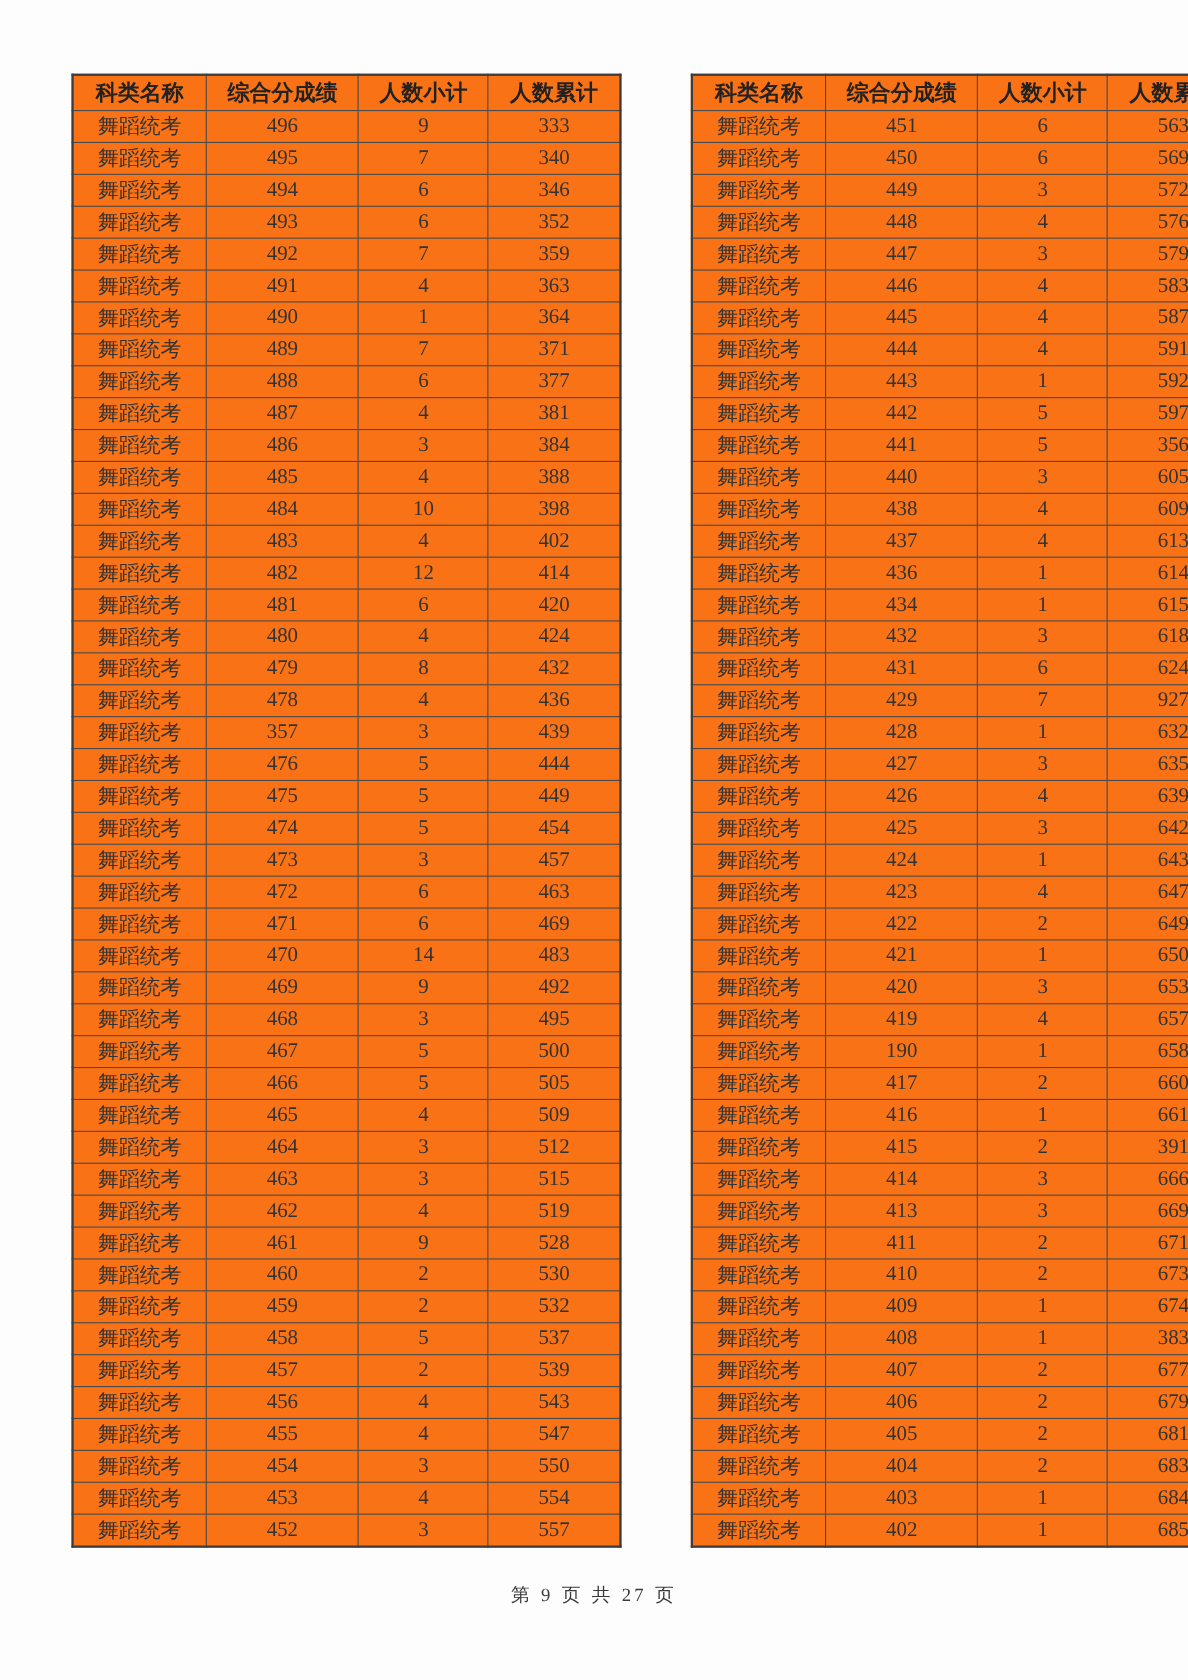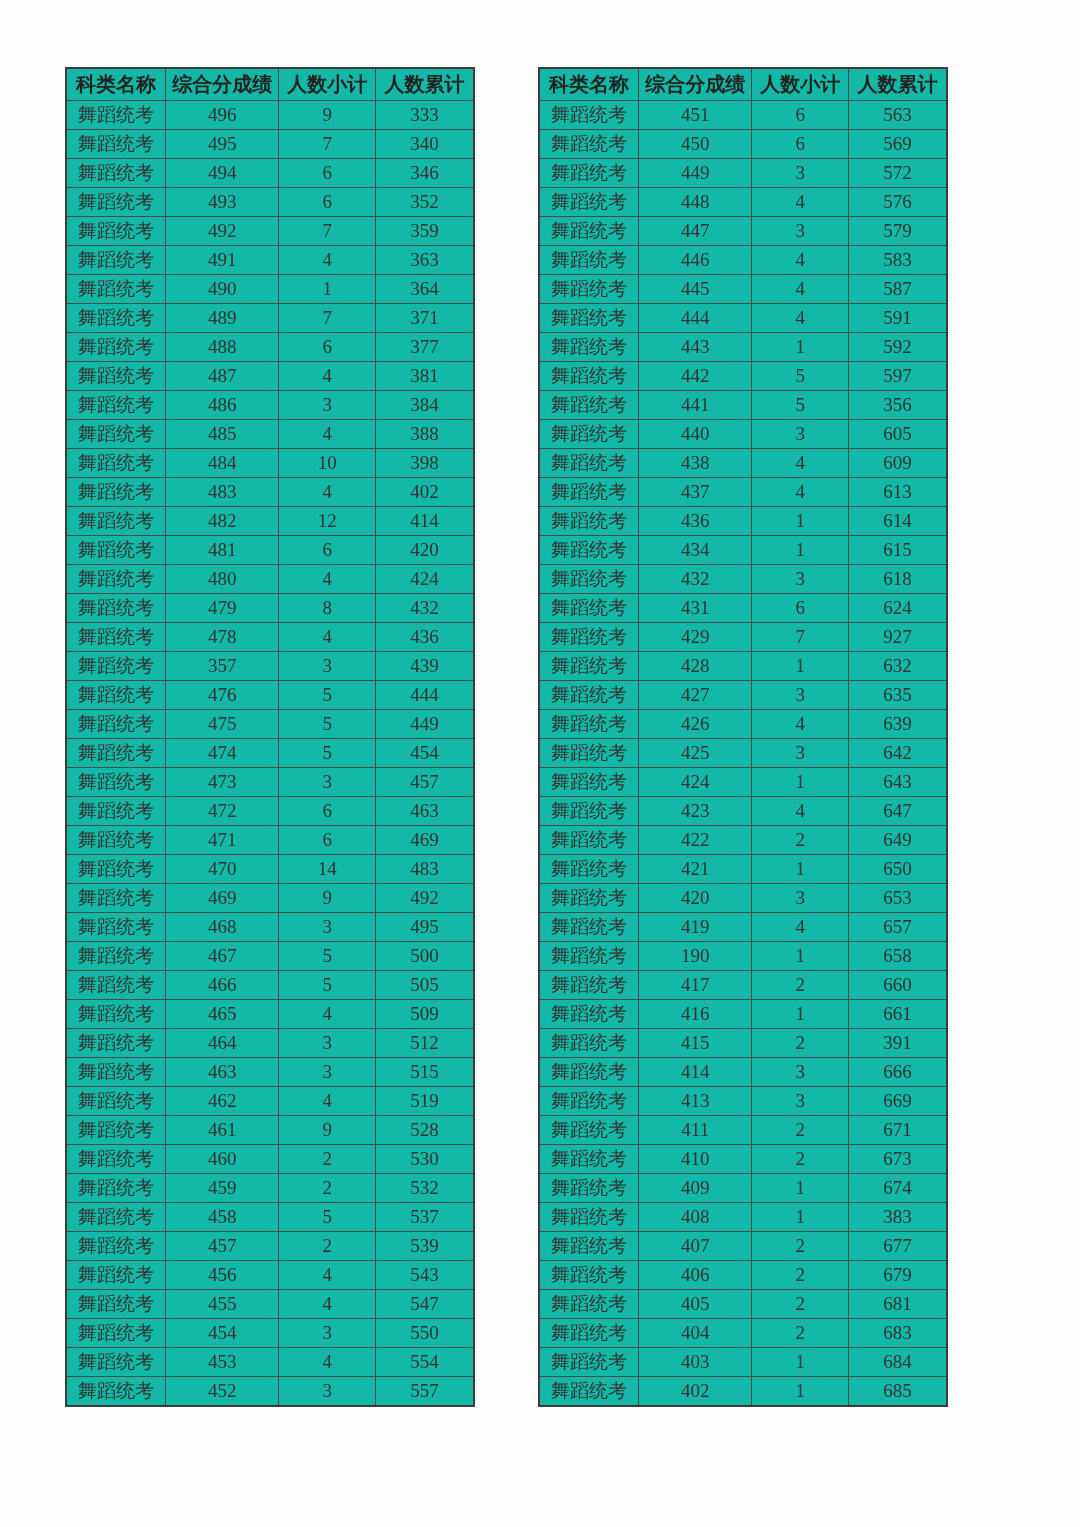--- a/index.html
+++ b/index.html
@@ -18,23 +18,23 @@
   }
   .tables-wrap {
     position: absolute;
     top: 67px;
     left: 65px;
     display: flex;
     gap: 63px;
   }
   table.score-table {
     border-collapse: collapse;
-    width: 410px;
+    width: 500px;
     table-layout: fixed;
-    background: #14b8a6;
+    background: #f97316;
     border: 2px solid #3c3c3c;
   }
   table.score-table th,
   table.score-table td {
     border: 1px solid #4a4a4a;
     text-align: center;
     vertical-align: middle;
     padding: 0;
     overflow: hidden;
     white-space: nowrap;
@@ -641,13 +641,14 @@
           </tr>
           <tr>
             <td>舞蹈统考</td>
             <td>402</td>
             <td>1</td>
             <td>685</td>
           </tr>
         </tbody>
       </table>
   </div>
+  <div class="footer">第 9 页 共 27 页</div>
 </div>
 
 </body></html>

